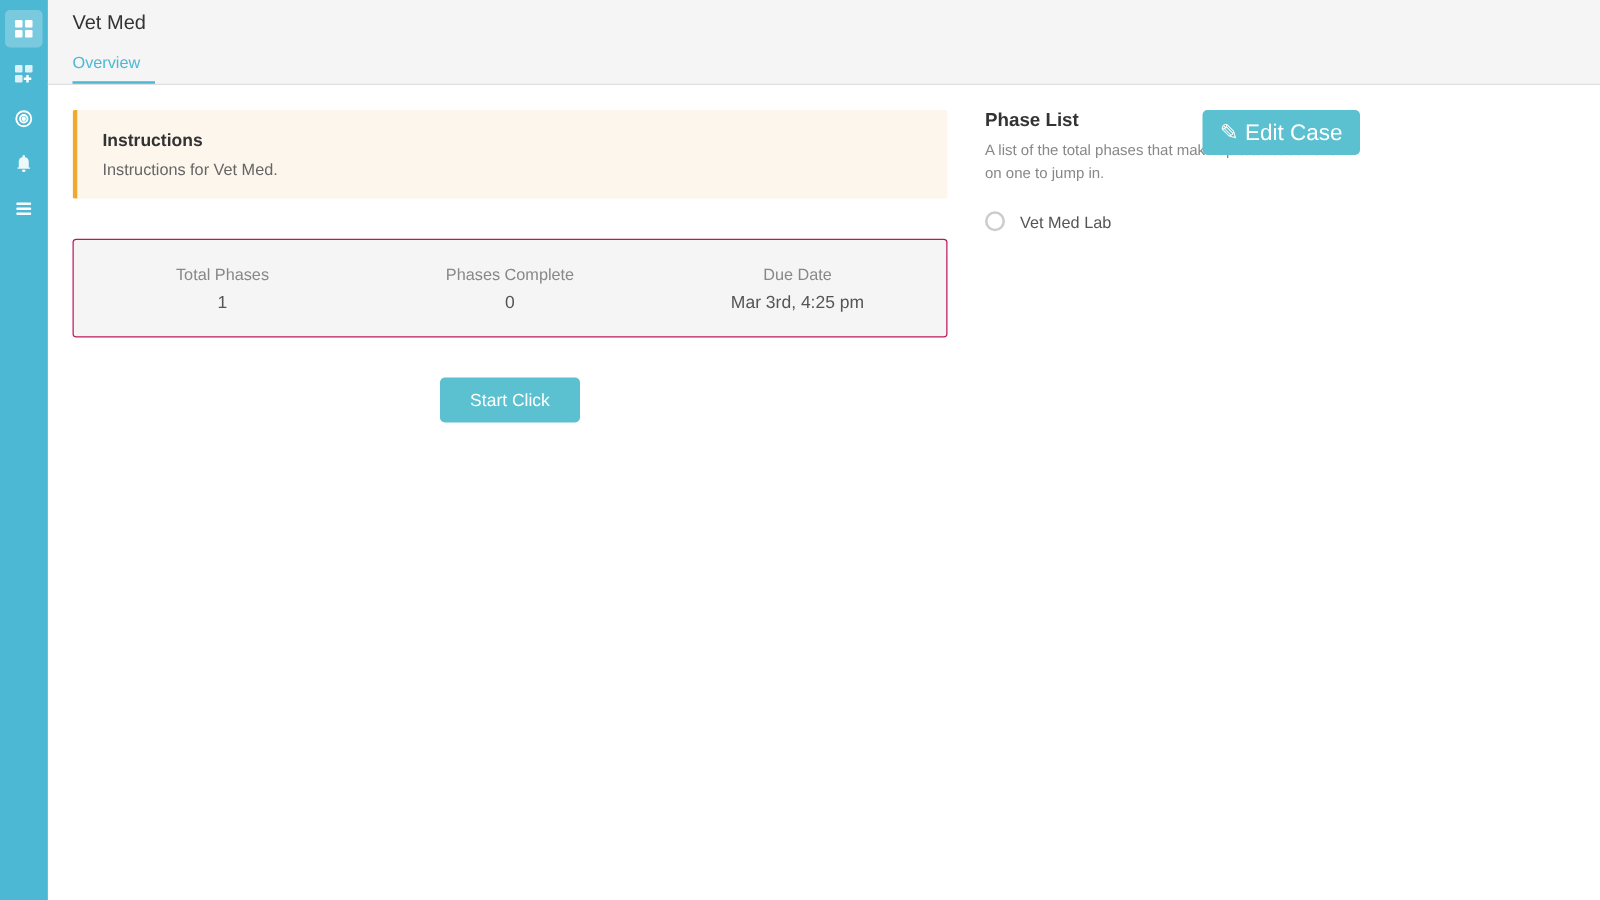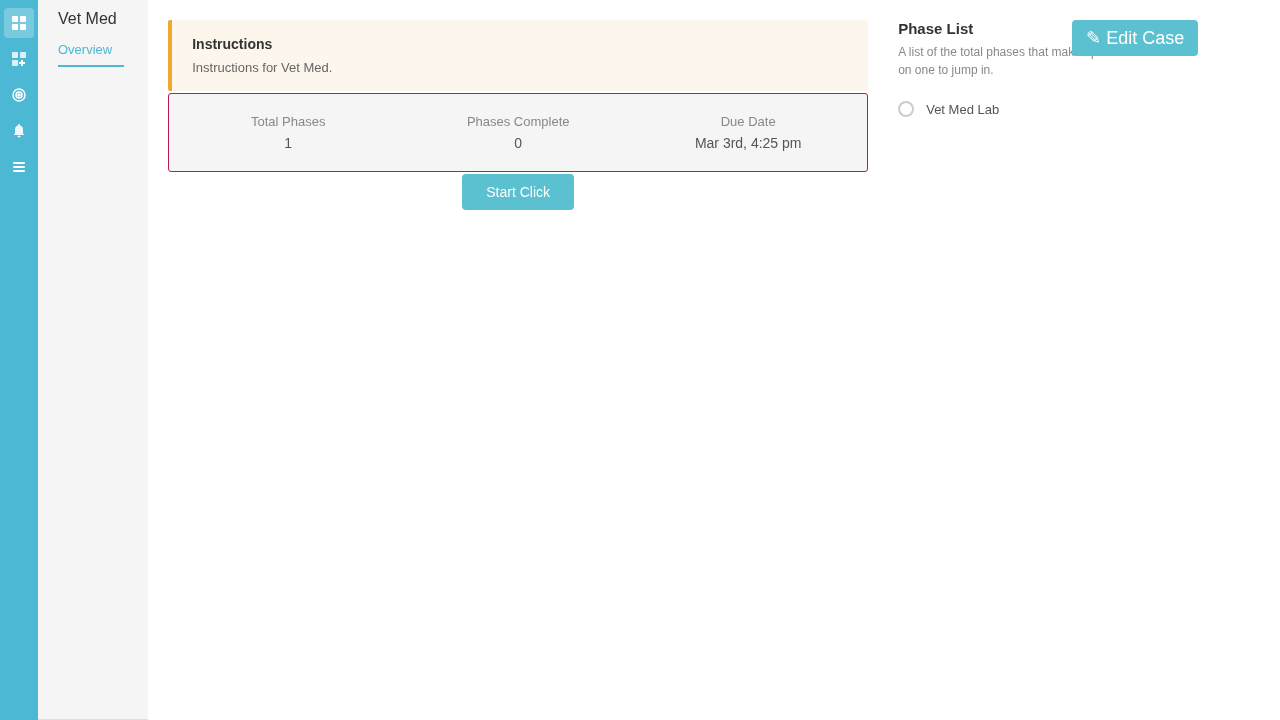--- a/index.html
+++ b/index.html
@@ -28,21 +28,21 @@
       border-radius: 4px;
     }
     .sidebar-icon.active {
       background: rgba(255,255,255,0.25);
     }
 
     
     .main {
       flex: 1;
       display: flex;
-      flex-direction: row;
+      flex-direction: column;
       background: #1d4ed8;
       overflow: hidden;
     }
 
     
     .topbar {
       background: #f5f5f5;
       padding: 10px 20px 0 20px;
       border-bottom: 1px solid #e0e0e0;
     }
@@ -74,21 +74,21 @@
       gap: 30px;
       overflow: auto;
       background: white;
     }
 
     
     .left-col {
       flex: 1;
       display: flex;
       flex-direction: column;
-      gap: 2px;
+      gap: 32px;
       max-width: 700px;
     }
 
     
     .instructions-box {
       background: #fdf6ed;
       border-left: 4px solid #f0a830;
       padding: 16px 20px;
       border-radius: 2px;
     }

